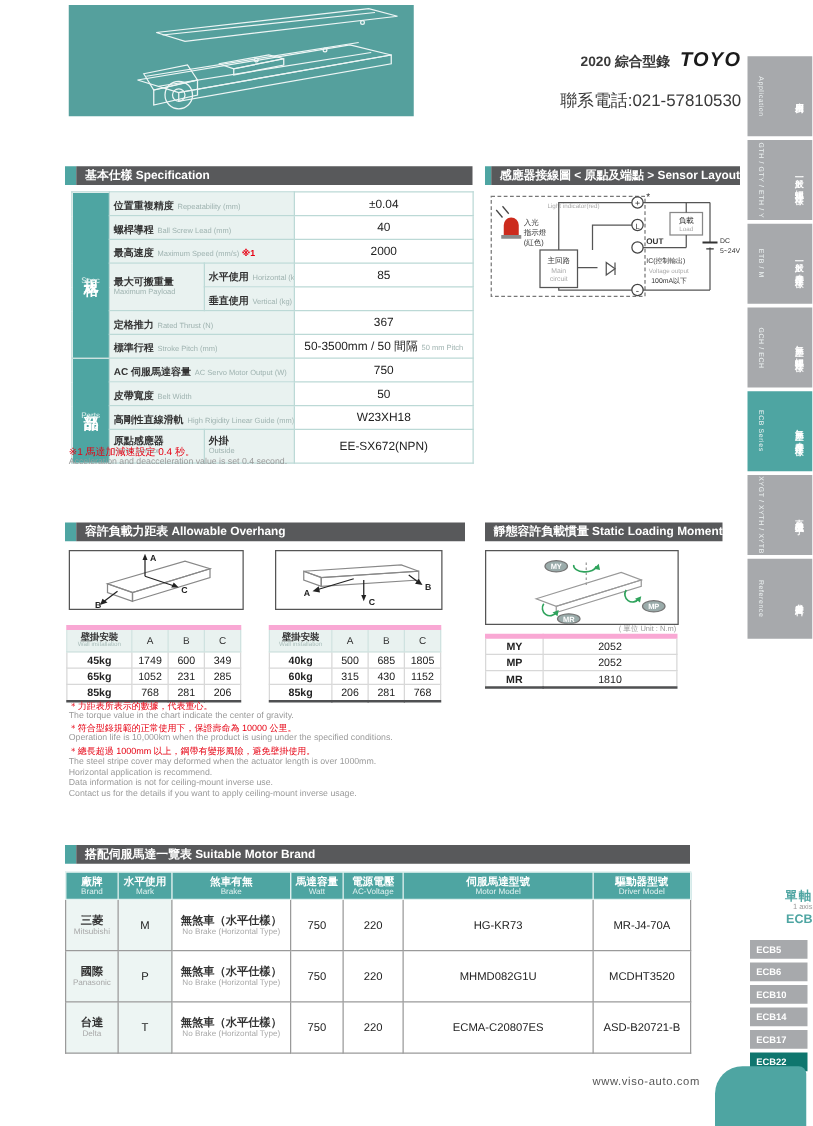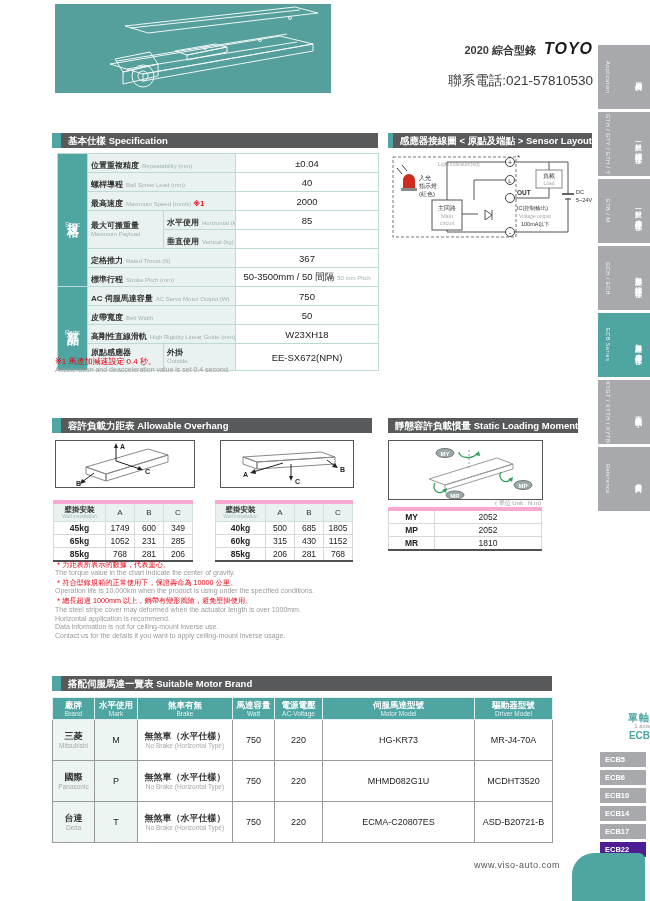--- a/index.html
+++ b/index.html
@@ -22,21 +22,21 @@
   .tab .ten{position:absolute;top:0;left:7px;height:100%;writing-mode:vertical-rl;
             text-align:center;color:#eef3f3;font-size:5.5px;letter-spacing:.5px}
 
   
   .series-head{right:0;top:712px;width:52px;text-align:right;line-height:1.1}
   .series-head .szh{font-size:10px;font-weight:bold;color:#4ea5a2;letter-spacing:1px}
   .series-head .sen{font-size:6px;color:#999}
   .series-head .sser{font-size:10px;font-weight:bold;color:#4ea5a2}
   .sbar{right:4px;width:46px;height:15px;background:#a7a9ac;color:#fff;font-size:7.5px;font-weight:bold;
         line-height:15px;padding-left:5px;box-sizing:border-box}
-  .sbar.active{background:#4c1d95}
+  .sbar.active{background:#0f766e}
   .corner{right:5px;bottom:0;width:73px;height:48px;background:#4ea5a2;border-top-left-radius:22px;border-top-right-radius:6px}
   .site{top:860px;right:90px;font-size:9px;color:#555;letter-spacing:.5px}
 
   
   .sec{height:15px;display:flex}
   .sec .sq{width:9px;background:#4ea5a2}
   .sec .bar{flex:1;background:#58595b;color:#fff;font-size:9.5px;font-weight:bold;line-height:15px;padding-left:7px;white-space:nowrap}
 
   
   .spec-table{border-collapse:collapse;table-layout:fixed;width:321px;border:1.5px solid #4f5052}

